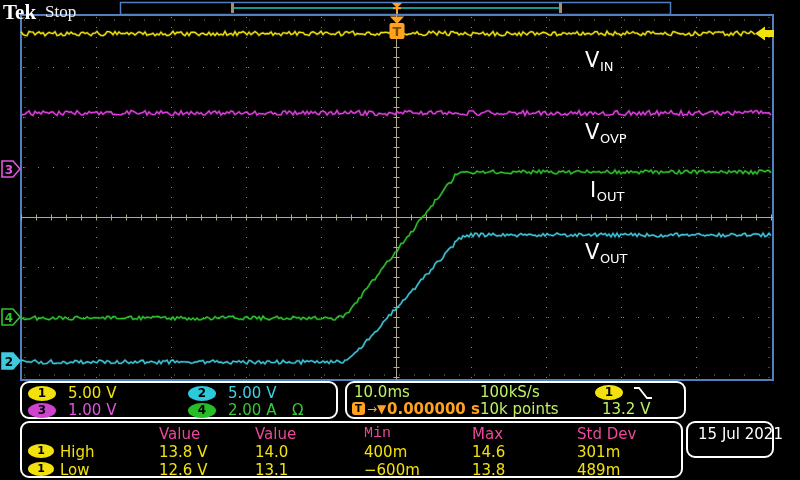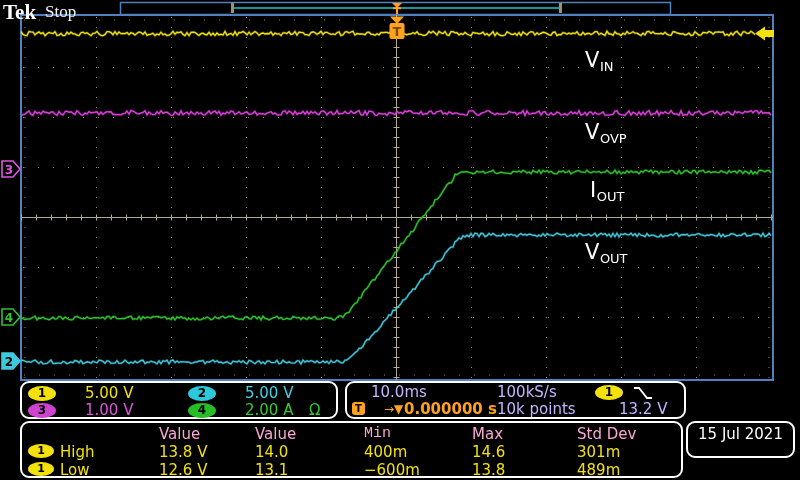--- a/index.html
+++ b/index.html
@@ -13,34 +13,34 @@
   
   #scope-svg{left:0;top:0;z-index:1;}
   
   .tracelabel{color:#fff;font-size:21px;z-index:2;letter-spacing:0.5px;}
   .tracelabel .sub{font-size:13px;vertical-align:-4px;letter-spacing:0;}
   
   .wbox{border:2px solid #fff;border-radius:9px;background:#000;z-index:2;box-sizing:border-box;}
   #chanbox{left:20px;top:381px;width:318px;height:38px;}
   #tbbox{left:345px;top:381px;width:341px;height:38px;}
   #measbox{left:20px;top:421px;width:663px;height:57px;}
-  #datebox{left:686px;top:421px;width:109px;height:37px;}
+  #datebox{left:686px;top:421px;width:88px;height:37px;}
   .badge{width:28px;height:15px;border-radius:50%;color:#000;font-size:12px;font-weight:bold;
          text-align:center;line-height:15px;}
   .badge.small{width:26px;height:14px;font-size:11px;line-height:14px;}
   .b-yellow{background:#f2e10c;}
   .b-cyan{background:#2cc9dc;}
   .b-magenta{background:#cf42cf;}
   .b-green{background:#27bd27;}
-  .rdtxt{font-size:15px;line-height:15px;white-space:nowrap;margin-left:17px;}
+  .rdtxt{font-size:15px;line-height:15px;white-space:nowrap;}
   .t-yellow{color:#f2e10c;} .t-cyan{color:#3fd2e5;} .t-magenta{color:#e055e0;}
-  .t-green{color:#35c935;} .t-white{color:#c4b5fd;} .t-orange{color:#ffa21f;}
+  .t-green{color:#35c935;} .t-white{color:#bef264;} .t-orange{color:#ffa21f;}
   #trigicon{width:13px;height:13px;border-radius:3px;background:#ffa21f;color:#000;
             font-weight:bold;font-size:10px;text-align:center;line-height:13px;}
-  .meashdr{font-size:15px;line-height:16px;color:#f9a8d4;white-space:nowrap;}
+  .meashdr{font-size:15px;line-height:16px;color:#ec4899;white-space:nowrap;}
   .measval{font-size:15px;line-height:16px;color:#f2e10c;white-space:nowrap;}
   .dateline{width:105px;text-align:center;font-size:15px;color:#fff;line-height:16px;}
 </style>
 </head>
 <body>
 
 <div id="screen">
 
   <div class="abs" id="logo">Tek</div>
   <div class="abs" id="acqstatus">Stop</div>

